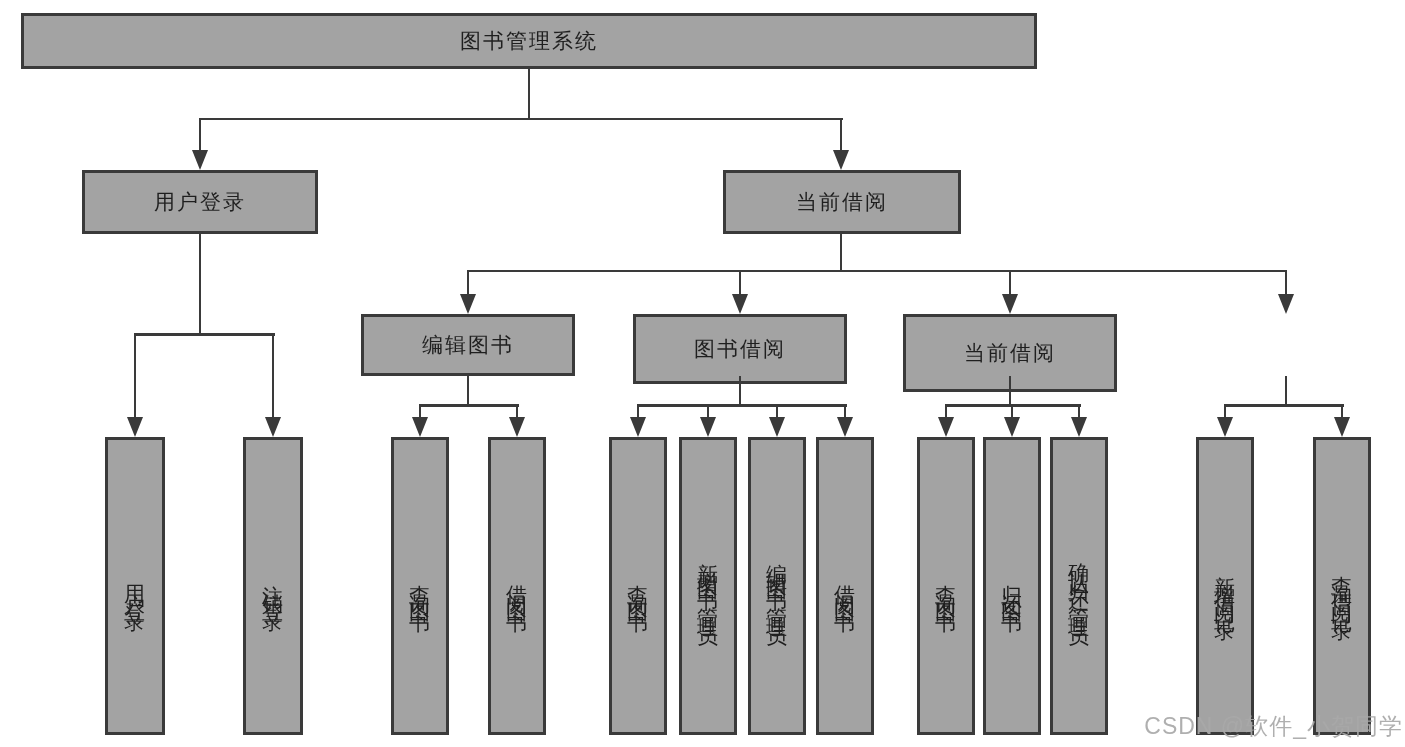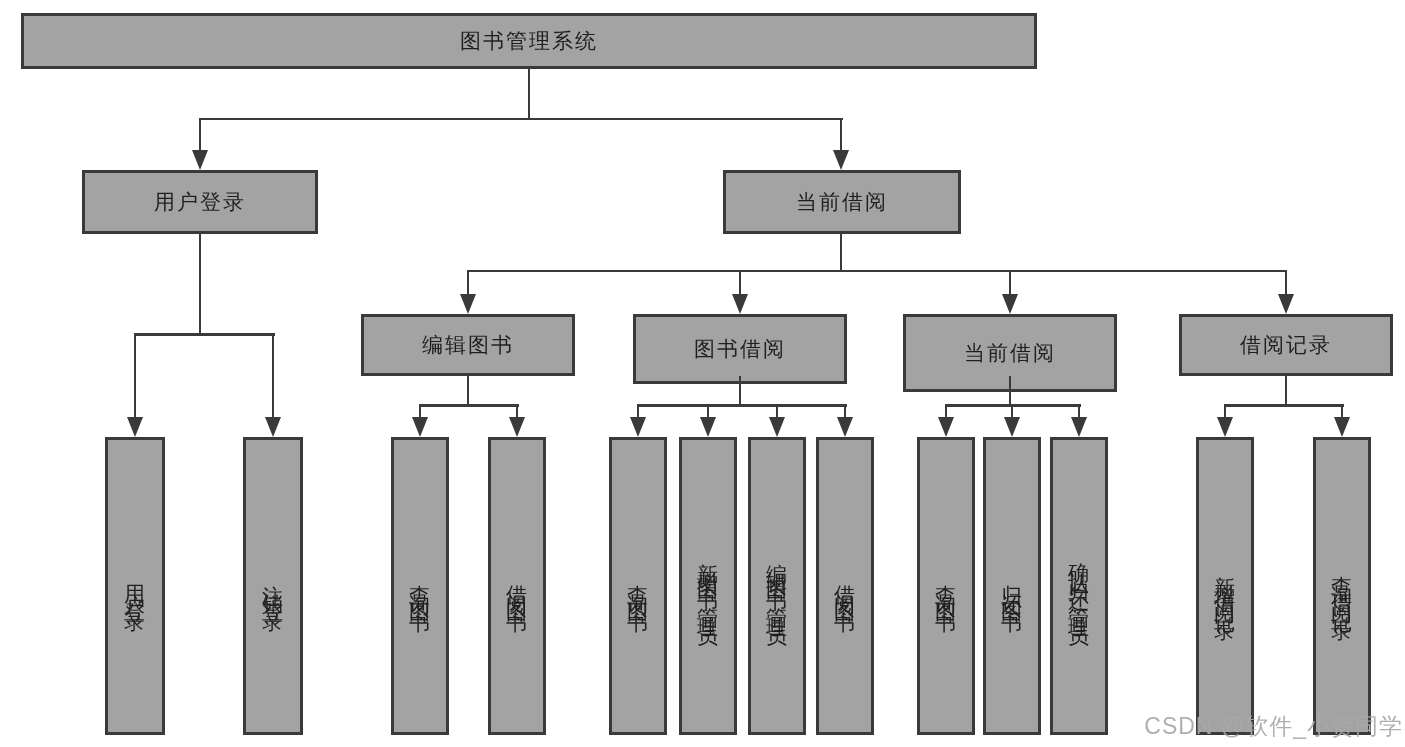--- a/index.html
+++ b/index.html
@@ -92,21 +92,20 @@
   <div class="vl" style="left:739px;top:270px;height:26px"></div>
   <div class="arr" style="left:732px;top:294px"></div>
   <div class="vl" style="left:1009px;top:270px;height:26px"></div>
   <div class="arr" style="left:1002px;top:294px"></div>
   <div class="vl" style="left:1285px;top:270px;height:26px"></div>
   <div class="arr" style="left:1278px;top:294px"></div>
 
   <div class="box" style="left:361px;top:314px;width:214px;height:62px">编辑图书</div>
   <div class="box" style="left:633px;top:314px;width:214px;height:70px">图书借阅</div>
   <div class="box" style="left:903px;top:314px;width:214px;height:78px">当前借阅</div>
-  <div class="box" style="left:1179px;top:314px;width:214px;height:62px">借阅记录</div>
 
   <div class="vl" style="left:467px;top:376px;height:30px"></div>
   <div class="hl thick" style="left:419px;top:404px;width:100px"></div>
   <div class="vl" style="left:419px;top:404px;height:15px"></div>
   <div class="arr" style="left:412px;top:417px"></div>
   <div class="vl" style="left:516px;top:404px;height:15px"></div>
   <div class="arr" style="left:509px;top:417px"></div>
 
   <div class="box vbox" style="left:391px;top:437px;width:58px;height:298px">查询图书</div>
   <div class="box vbox" style="left:488px;top:437px;width:58px;height:298px">借阅图书</div>

